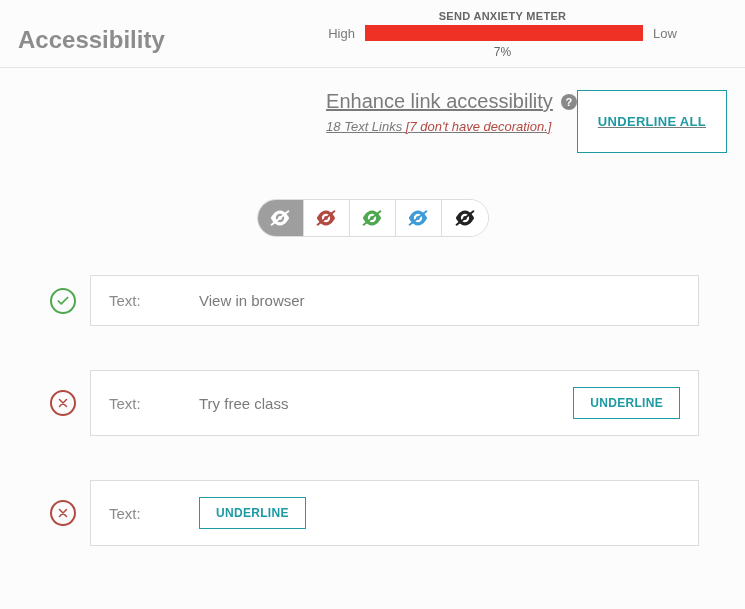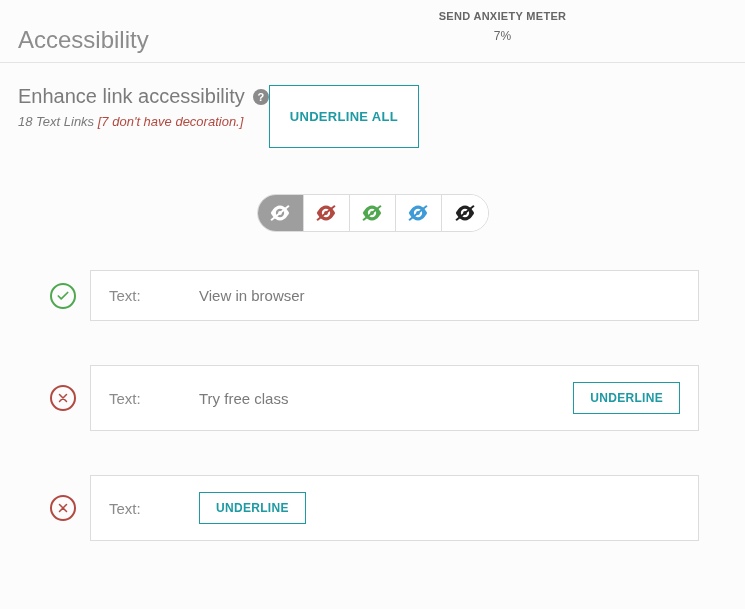--- a/index.html
+++ b/index.html
@@ -29,21 +29,21 @@
   }
   
   .topbar{
     display:flex;
     align-items:flex-start;
     padding:12px 18px 8px 18px;
     border-bottom:1px solid var(--border);
   }
   .page-title{
     font-size:24px;
-    font-weight:400;
+    font-weight:700;
     color:#8c8c8c;
     margin-top:14px;
     flex:0 0 260px;
   }
   .meter-wrap{
     flex:1;
     display:flex;
     flex-direction:column;
     align-items:center;
     margin-top:-2px;
@@ -74,22 +74,23 @@
     color:#666;
     margin-top:4px;
   }
 
   
   .section{
     padding:22px 18px 0 18px;
   }
   .section-head{
     display:flex;
-    justify-content:flex-start;
+    justify-content:flex-end;
     align-items:flex-start;
+    text-decoration:underline;
   }
   .section-titles h2{
     font-size:20px;
     font-weight:400;
     color:#7b7b7b;
     margin:0 0 6px 0;
     display:flex;
     align-items:center;
     gap:8px;
   }
@@ -178,20 +179,25 @@
     flex:1;
   }
 </style>
 </head>
 <body>
 
 <div class="topbar">
   <div class="page-title">Accessibility</div>
   <div class="meter-wrap">
     <div class="meter-label">SEND ANXIETY METER</div>
+    <div class="meter-row">
+      <span class="meter-end">High</span>
+      <div class="meter-bar"></div>
+      <span class="meter-end">Low</span>
+    </div>
     <div class="meter-pct">7%</div>
   </div>
 </div>
 
 <div class="section">
   <div class="section-head">
     <div class="section-titles">
       <h2>
         <span>Enhance link accessibility</span>
         <span class="help-icon">?</span>

